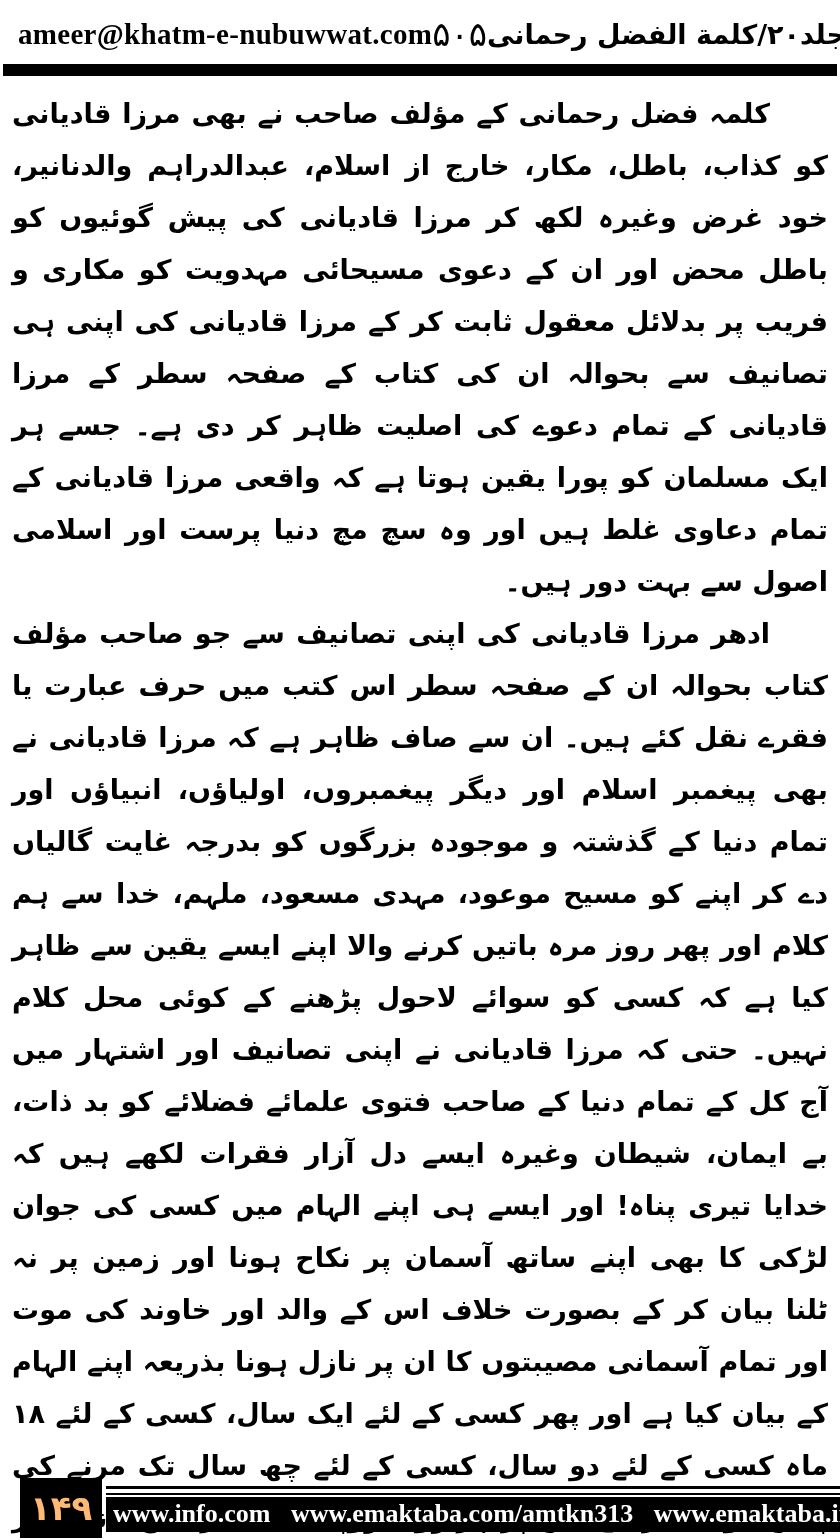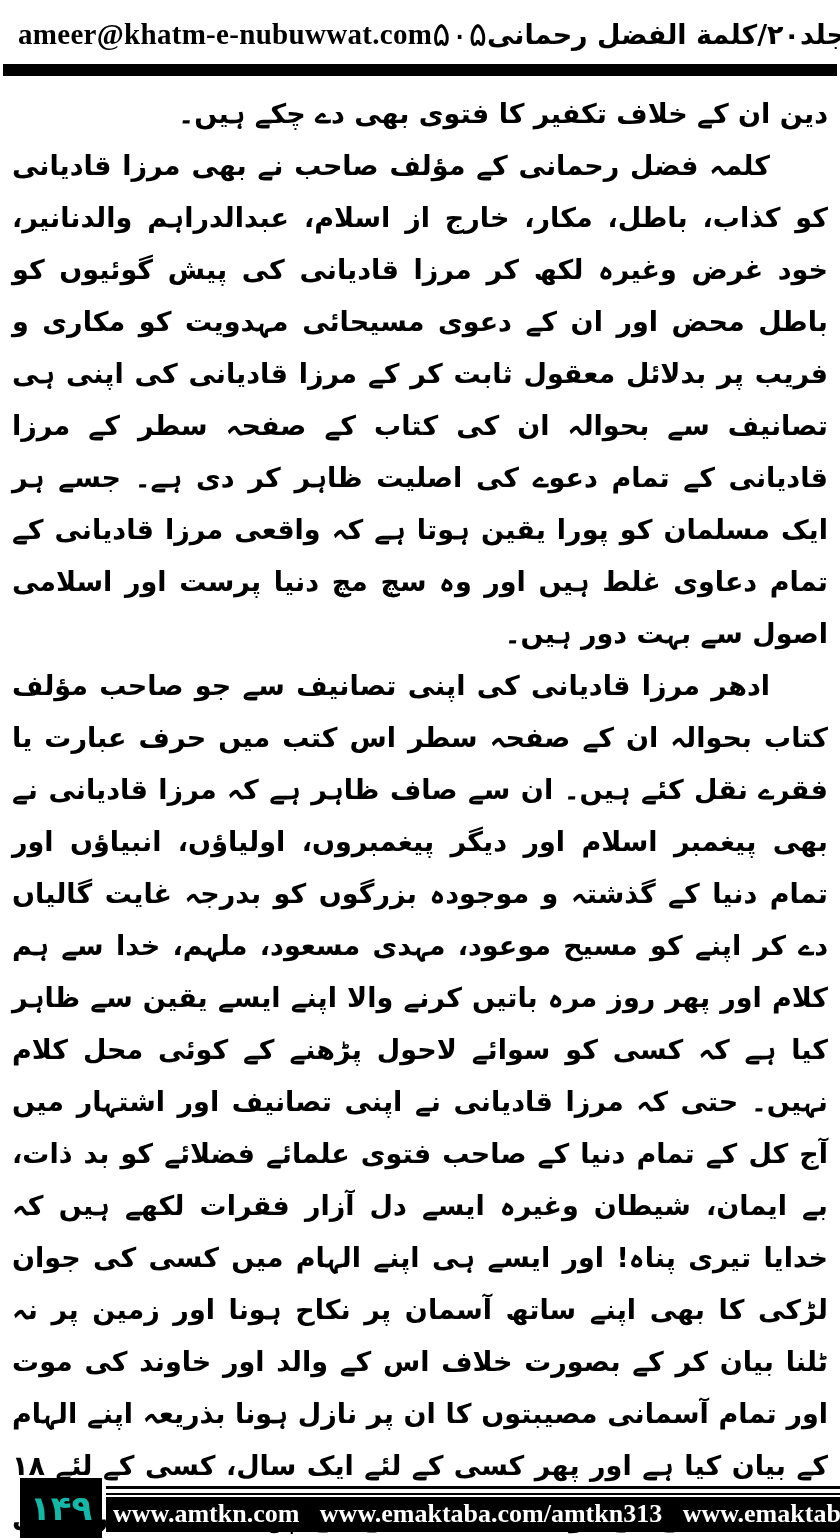--- a/index.html
+++ b/index.html
@@ -62,21 +62,21 @@
   .footer {
     position:absolute;
     left:0; right:0; bottom:0;
     height:66px;
   }
   .pageno-box {
     position:absolute;
     left:20px; bottom:2px;
     width:82px; height:60px;
     background:#000;
-    color:#14b8a6;
+    color:#fdba74;
     display:flex;
     align-items:center;
     justify-content:center;
     font-family:"DejaVu Sans", sans-serif;
     font-weight:bold;
     font-size:34px;
     direction:rtl;
   }
   .links-bar {
     position:absolute;
@@ -105,34 +105,33 @@
 
   <div class="header">
     <div class="email">ameer@khatm-e-nubuwwat.com</div>
     <div class="pg-top">۵۰۵</div>
     <div class="book-title">احتساب جلد۲۰/کلمة الفضل رحمانی</div>
   </div>
 
   <div class="header-rule"></div>
 
   <div class="body-text">
-    <p>دین ان کے خلاف تکفیر کا فتوی بھی دے چکے ہیں۔</p>
     <p class="indent">کلمہ فضل رحمانی کے مؤلف صاحب نے بھی مرزا قادیانی کو کذاب، باطل، مکار، خارج از اسلام، عبدالدراہم والدنانیر، خود غرض وغیرہ لکھ کر مرزا قادیانی کی پیش گوئیوں کو باطل محض اور ان کے دعوی مسیحائی مہدویت کو مکاری و فریب پر بدلائل معقول ثابت کر کے مرزا قادیانی کی اپنی ہی تصانیف سے بحوالہ ان کی کتاب کے صفحہ سطر کے مرزا قادیانی کے تمام دعوے کی اصلیت ظاہر کر دی ہے۔ جسے ہر ایک مسلمان کو پورا یقین ہوتا ہے کہ واقعی مرزا قادیانی کے تمام دعاوی غلط ہیں اور وہ سچ مچ دنیا پرست اور اسلامی اصول سے بہت دور ہیں۔</p>
     <p class="indent">ادھر مرزا قادیانی کی اپنی تصانیف سے جو صاحب مؤلف کتاب بحوالہ ان کے صفحہ سطر اس کتب میں حرف عبارت یا فقرے نقل کئے ہیں۔ ان سے صاف ظاہر ہے کہ مرزا قادیانی نے بھی پیغمبر اسلام اور دیگر پیغمبروں، اولیاؤں، انبیاؤں اور تمام دنیا کے گذشتہ و موجودہ بزرگوں کو بدرجہ غایت گالیاں دے کر اپنے کو مسیح موعود، مہدی مسعود، ملہم، خدا سے ہم کلام اور پھر روز مرہ باتیں کرنے والا اپنے ایسے یقین سے ظاہر کیا ہے کہ کسی کو سوائے لاحول پڑھنے کے کوئی محل کلام نہیں۔ حتی کہ مرزا قادیانی نے اپنی تصانیف اور اشتہار میں آج کل کے تمام دنیا کے صاحب فتوی علمائے فضلائے کو بد ذات، بے ایمان، شیطان وغیرہ ایسے دل آزار فقرات لکھے ہیں کہ خدایا تیری پناہ! اور ایسے ہی اپنے الہام میں کسی کی جوان لڑکی کا بھی اپنے ساتھ آسمان پر نکاح ہونا اور زمین پر نہ ٹلنا بیان کر کے بصورت خلاف اس کے والد اور خاوند کی موت اور تمام آسمانی مصیبتوں کا ان پر نازل ہونا بذریعہ اپنے الہام کے بیان کیا ہے اور پھر کسی کے لئے ایک سال، کسی کے لئے ۱۸ ماہ کسی کے لئے دو سال، کسی کے لئے چھ سال تک مرنے کی پیش گوئی کر کے اس پر ہزاروں روپیہ کی شرطیں باندھ کر آخر ان کے غلط محض ہونے پر مرزا قادیانی کا یہ کہہ دینا کہ چونکہ اس نے دل سے ہمارے الہام اور خیال کو مان لیا ہے۔ اس لئے نہیں ہوا۔ وغیرہ وغیرہ۔</p>
 
   </div>
 
   <div class="footer">
     <div class="pageno-box">
       <span>۱۴۹</span>
     </div>
     <div class="links-bar">
       <div class="rule-thick"></div>
       <div class="rule-thin"></div>
       <div class="links-text">
-        <span>www.amtkn.com</span>
+        <span>www.info.com</span>
         <span>www.emaktaba.com/amtkn313</span>
         <span>www.emaktaba.info</span>
       </div>
     </div>
   </div>
 
 </div>
 
 </body></html>

